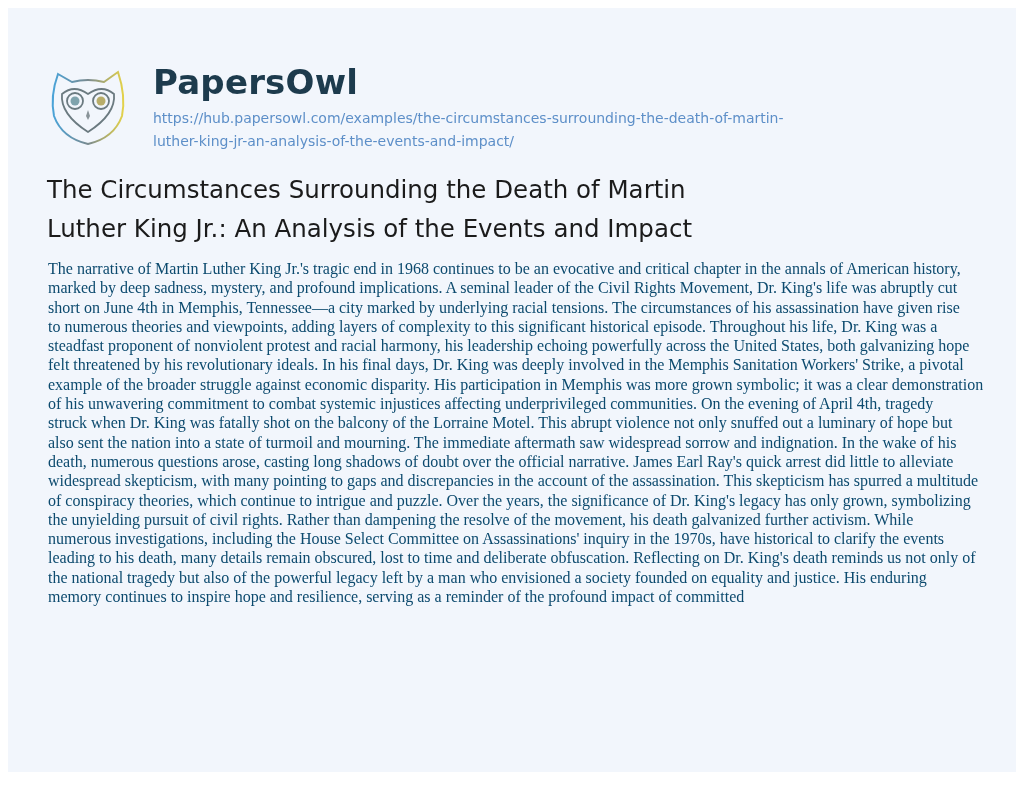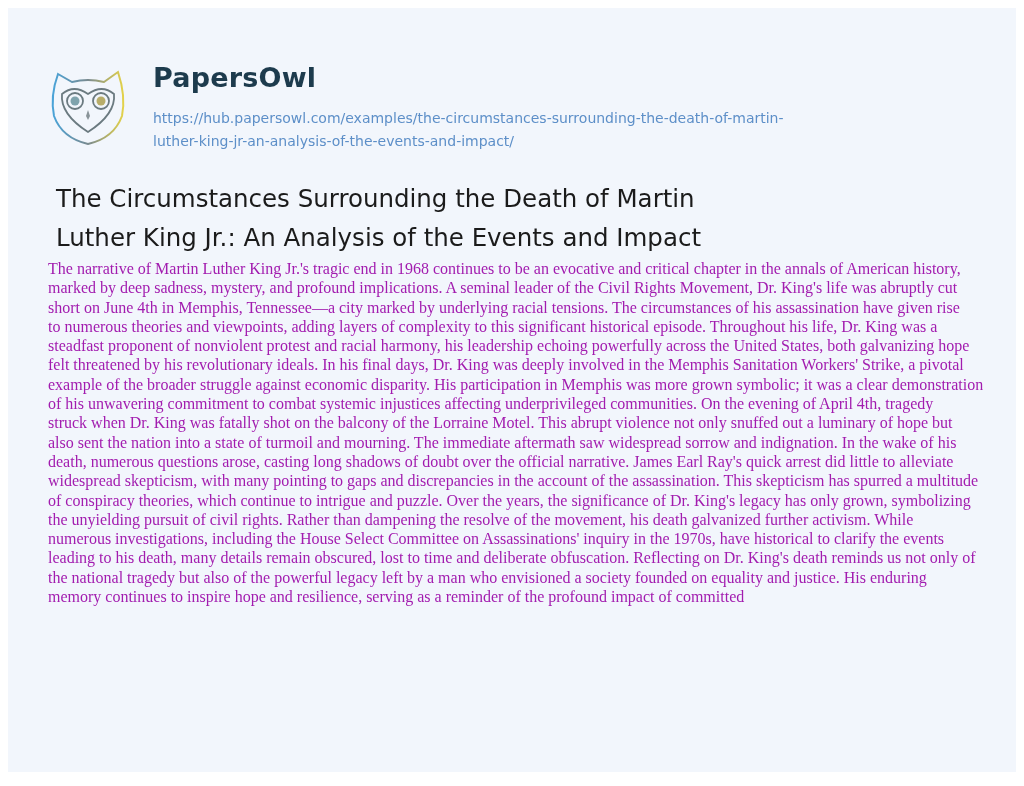--- a/index.html
+++ b/index.html
@@ -8,39 +8,39 @@
     }
     .panel {
       position: absolute; left: 8px; top: 8px; width: 1008px; height: 764px;
       background: #f2f6fc;
     }
     .logo {
       position: absolute; left: 48px; top: 66px; width: 80px; height: 82px;
     }
     .brand {
       position: absolute; left: 153px; top: 62px;
-      font-family: "DejaVu Sans", sans-serif; font-weight: bold; font-size: 27px;
+      font-family: "DejaVu Sans", sans-serif; font-weight: bold; font-size: 34px;
       color: #1d3b4d; letter-spacing: 0.2px;
     }
     .url {
       position: absolute; left: 153px; top: 107px; width: 820px;
       font-family: "DejaVu Sans", sans-serif; font-size: 14px; line-height: 23px;
       color: #5d8fc8;
     }
     .url span { display: block; white-space: nowrap; }
     .title {
       position: absolute; left: 47px; top: 170px; width: 900px;
       font-family: "DejaVu Sans", sans-serif; font-size: 24.5px; line-height: 39px;
-      color: #1b1b1b; margin: 9px; font-weight: normal;
+      color: #1b1b1b; margin: 0; font-weight: normal;
     }
     .title span { display: block; white-space: nowrap; }
     .body-text {
       position: absolute; left: 48px; top: 259px; width: 960px;
       font-family: "Liberation Serif", serif; font-size: 16px; line-height: 19.3px;
-      color: #a21caf;
+      color: #0c4a6e;
     }
     .body-text span { display: block; white-space: nowrap; }
   </style>
 </head>
 <body>
 
 <div class="panel">
 </div>
 
 <svg class="logo" viewBox="0 0 80 82">

